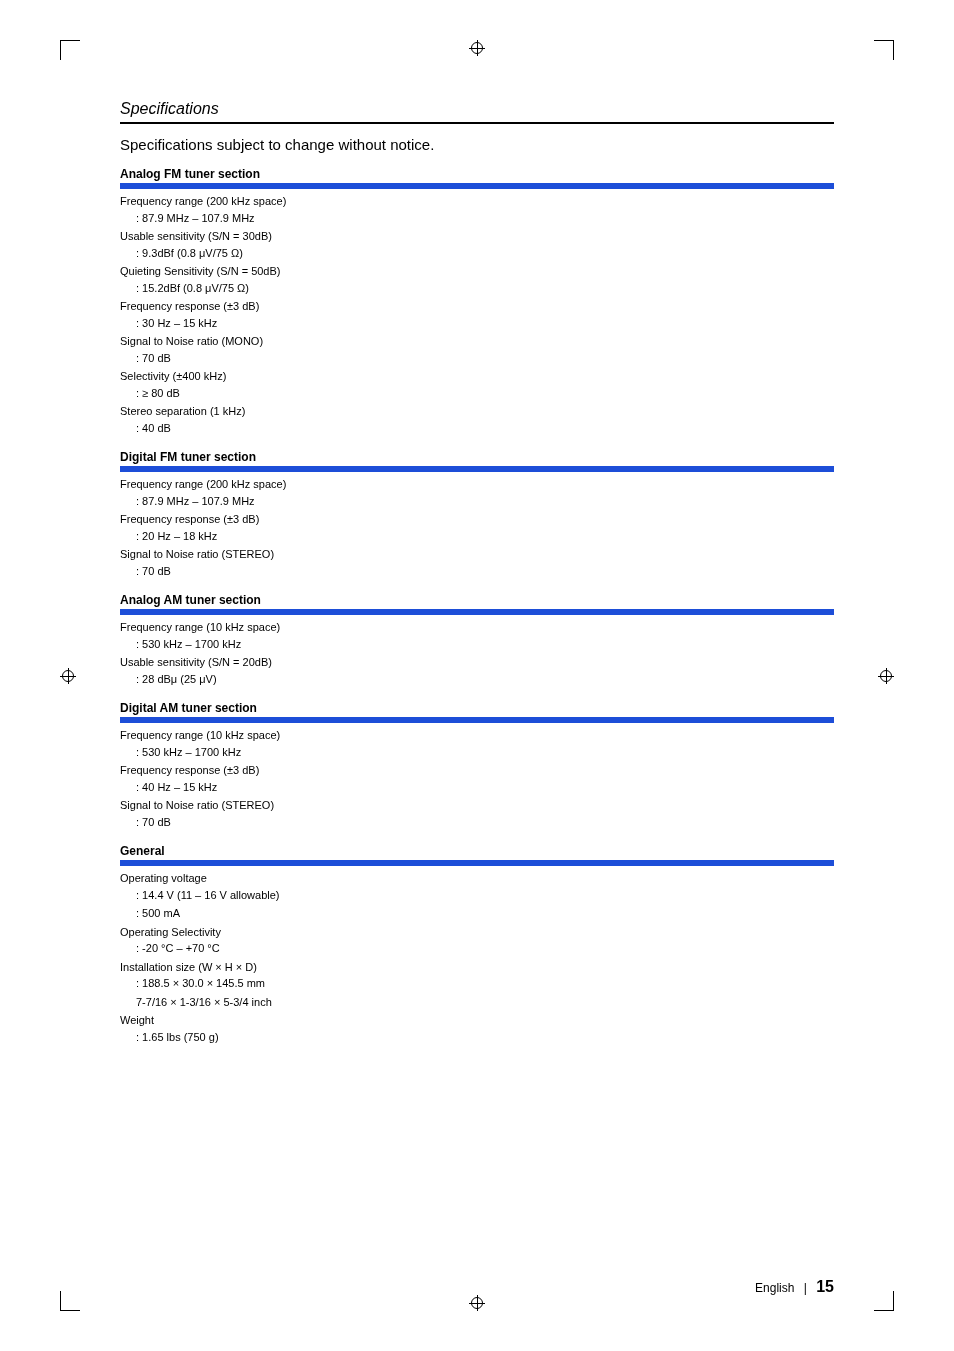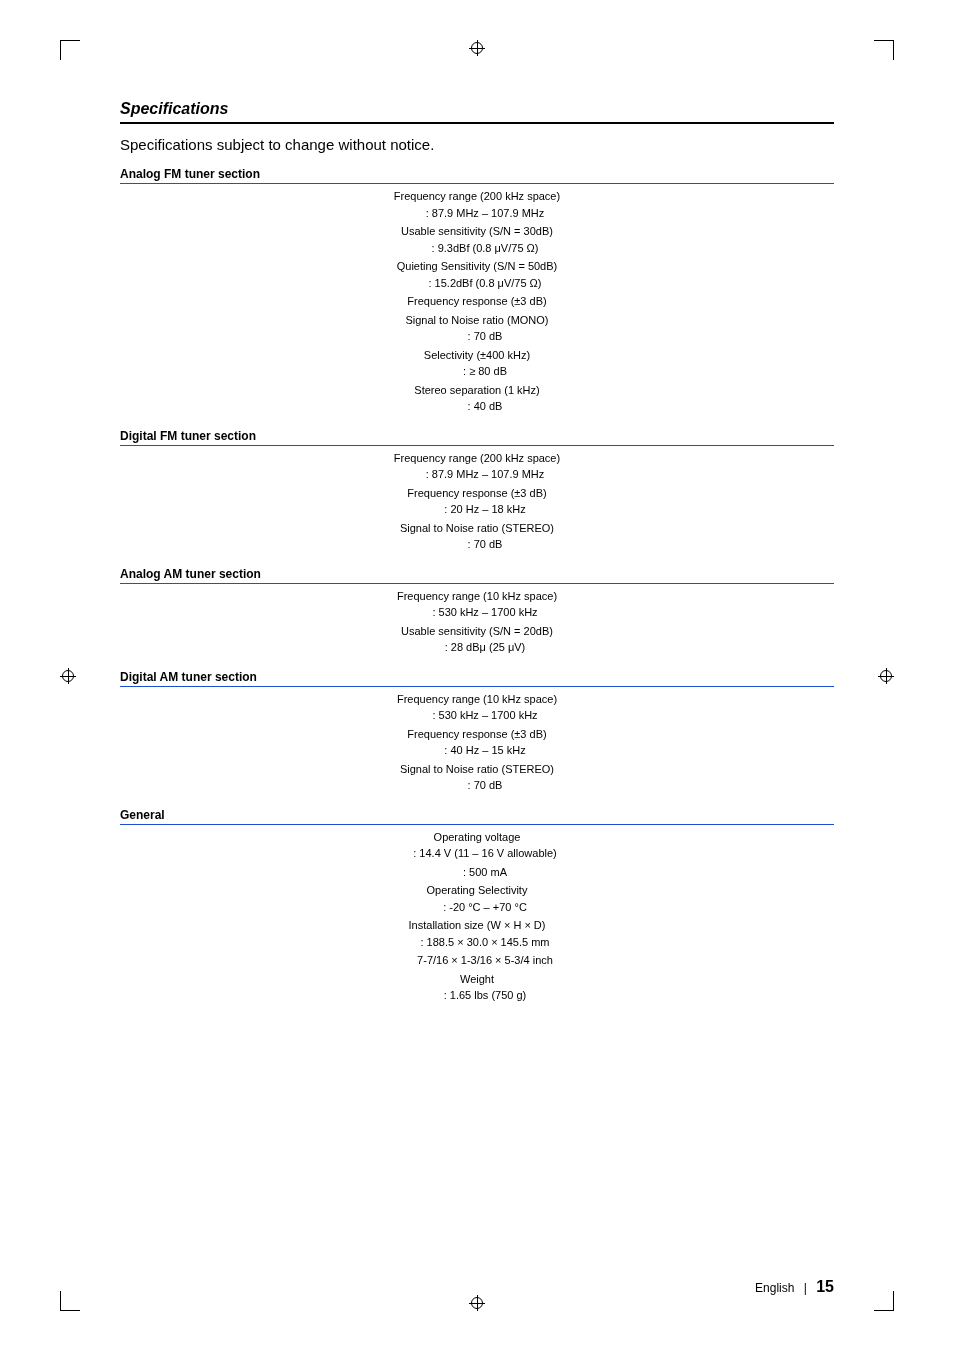--- a/index.html
+++ b/index.html
@@ -114,49 +114,48 @@
     .content {
       position: absolute;
       top: 100px;
       left: 120px;
       right: 120px;
       bottom: 100px;
     }
 
     .page-title {
       font-size: 16px;
-      font-weight: bold;
+      font-weight: normal;
       font-style: italic;
       margin-bottom: 2px;
       padding-bottom: 4px;
       border-bottom: 2px solid #000;
       margin-bottom: 12px;
     }
 
     .subtitle {
       font-size: 15px;
       margin-bottom: 14px;
     }
 
     .section {
       margin-bottom: 14px;
     }
 
     .section-title {
       font-size: 12px;
       font-weight: bold;
-      border-bottom: 1px solid #1d4ed8;
+      border-bottom: 6px solid #1d4ed8;
       padding-bottom: 2px;
       margin-bottom: 4px;
     }
 
     .spec-item {
       margin-bottom: 2px;
       line-height: 1.5;
-      text-align: center;
     }
 
     .spec-item .spec-label {
       display: block;
     }
 
     .spec-item .spec-value {
       display: block;
       padding-left: 16px;
     }
@@ -223,20 +222,21 @@
           <div class="spec-item">
             <span class="spec-label">Usable sensitivity (S/N = 30dB)</span>
             <span class="spec-value">: 9.3dBf (0.8 μV/75 Ω)</span>
           </div>
           <div class="spec-item">
             <span class="spec-label">Quieting Sensitivity (S/N = 50dB)</span>
             <span class="spec-value">: 15.2dBf (0.8 μV/75 Ω)</span>
           </div>
           <div class="spec-item">
             <span class="spec-label">Frequency response (±3 dB)</span>
+            <span class="spec-value">: 30 Hz – 15 kHz</span>
           </div>
           <div class="spec-item">
             <span class="spec-label">Signal to Noise ratio (MONO)</span>
             <span class="spec-value">: 70 dB</span>
           </div>
           <div class="spec-item">
             <span class="spec-label">Selectivity (±400 kHz)</span>
             <span class="spec-value">: ≥ 80 dB</span>
           </div>
           <div class="spec-item">

